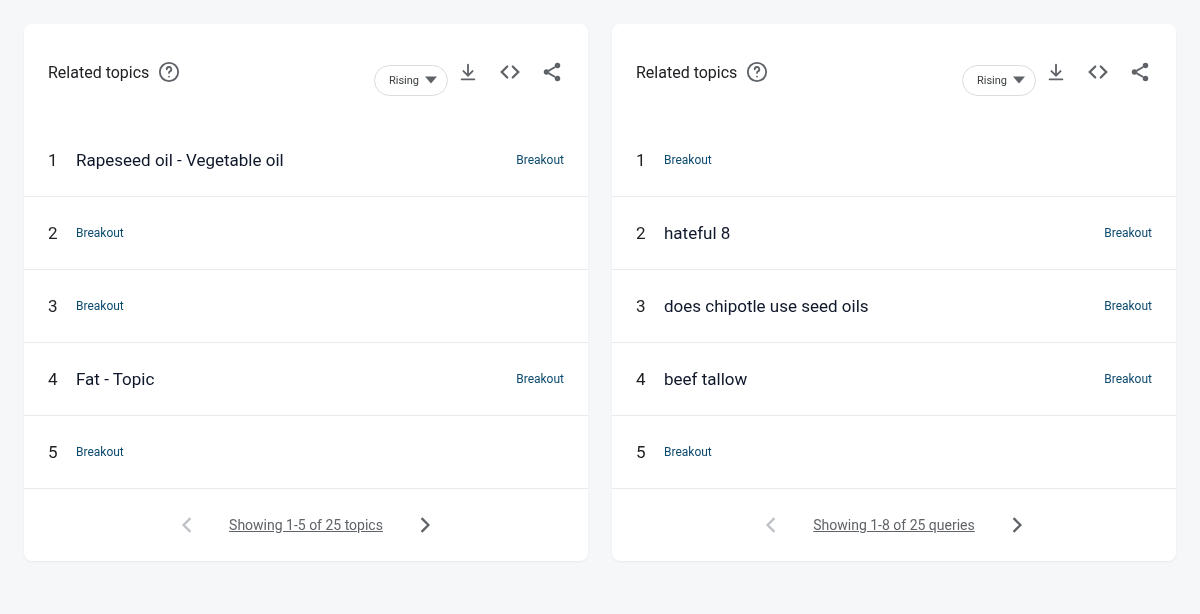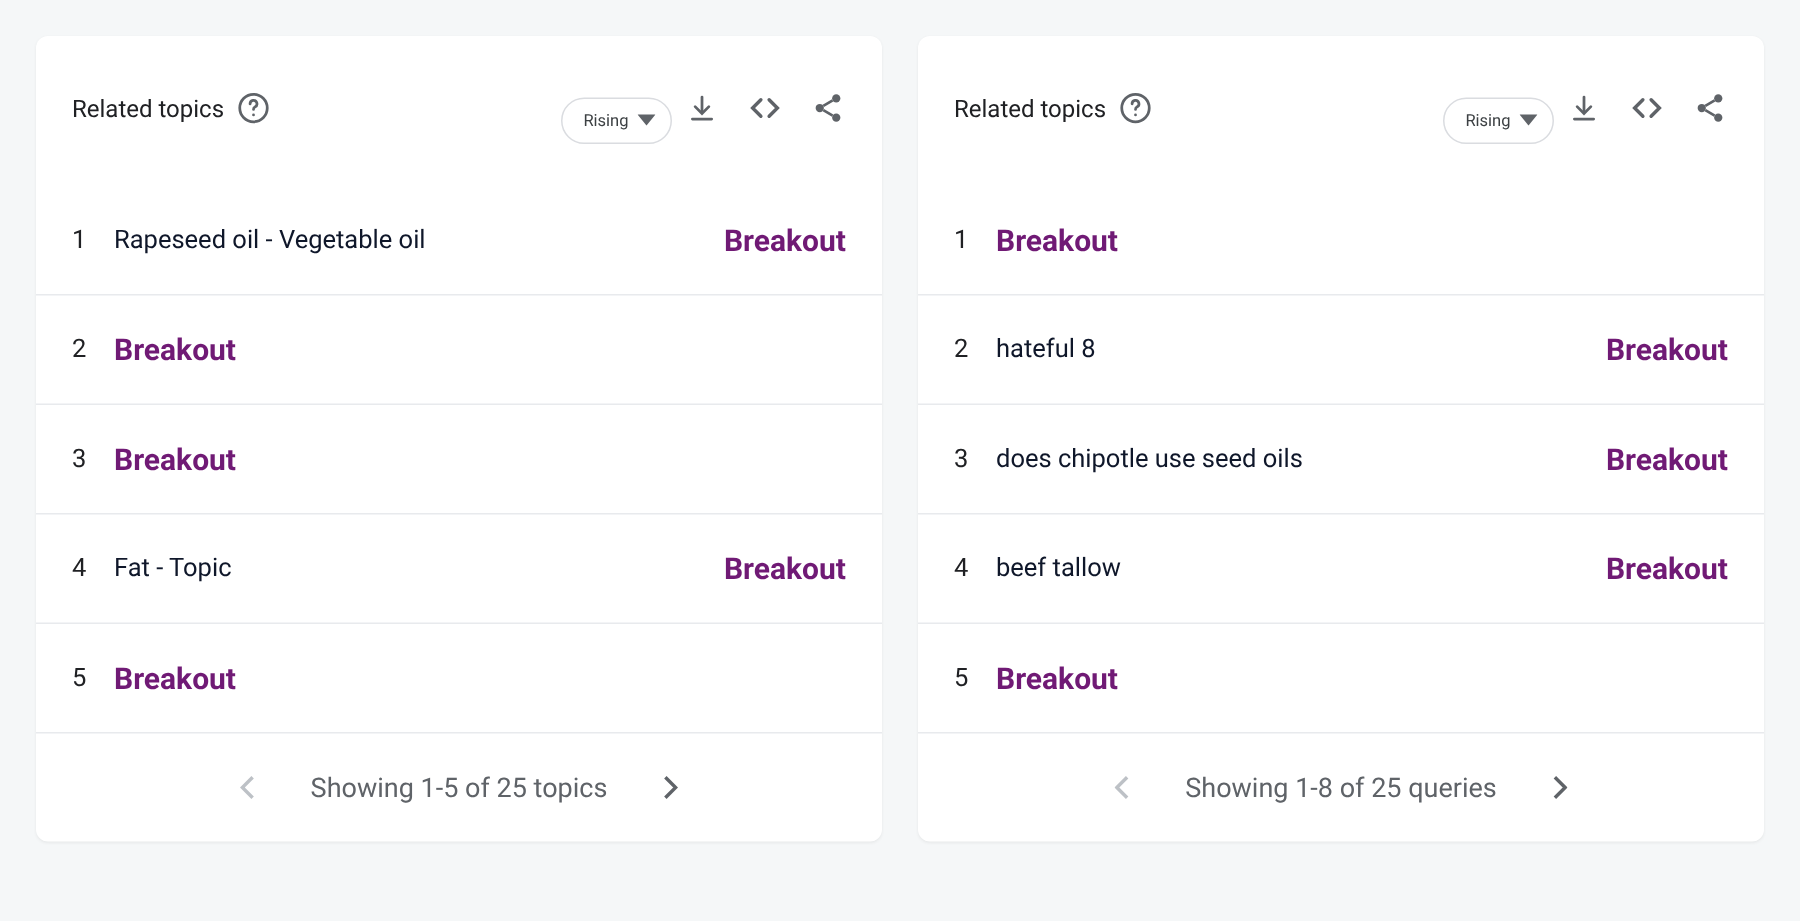--- a/index.html
+++ b/index.html
@@ -12,22 +12,22 @@
     .help-icon, .action-icon { display: inline-flex; align-items: center; justify-content: center; width: 24px; height: 24px; color: #5f6368; cursor: pointer; }
     .help-icon svg, .action-icon svg { width: 22px; height: 22px; }
     .dropdown { display: flex; align-items: center; gap: 6px; border: 1px solid #dadce0; border-radius: 16px; padding: 8px 10px 8px 14px; font-size: 11px; color: #3c4043; cursor: pointer; margin-right: 8px; background: #fff; margin-top: 16px; }
     .dropdown svg { width: 12px; height: 12px; fill: #5f6368; }
     .actions { display: flex; align-items: center; gap: 18px; }
     .list { margin-top: 28px; }
     .row { display: flex; align-items: center; padding: 0 24px; height: 73px; border-bottom: 1px solid #e8eaed; cursor: pointer; }
     .row:last-child { }
     .rank { width: 28px; font-size: 17px; color: #202124; }
     .label { flex: 1; font-size: 17px; color: #0f172a; white-space: nowrap; overflow: hidden; text-overflow: ellipsis; padding-right: 12px; }
-    .value { font-size: 20px; color: #701a75; font-weight: bold; }
-    .pager { display: flex; align-items: center; justify-content: center; gap: 30px; height: 72px; font-size: 18px; color: #5f6368; }
+    .value { font-size: 12px; color: #0c4a6e; }
+    .pager { display: flex; align-items: center; justify-content: center; gap: 30px; height: 72px; font-size: 14px; color: #5f6368; text-decoration: underline; }
     .chev { display: inline-flex; align-items: center; justify-content: center; width: 24px; height: 24px; cursor: pointer; }
     .chev.disabled { color: #bdc1c6; cursor: default; }
     .chev svg { width: 10px; height: 16px; }
   </style>
 </head>
 <body>
 
 <div class="cards">
 
   <div class="card">

